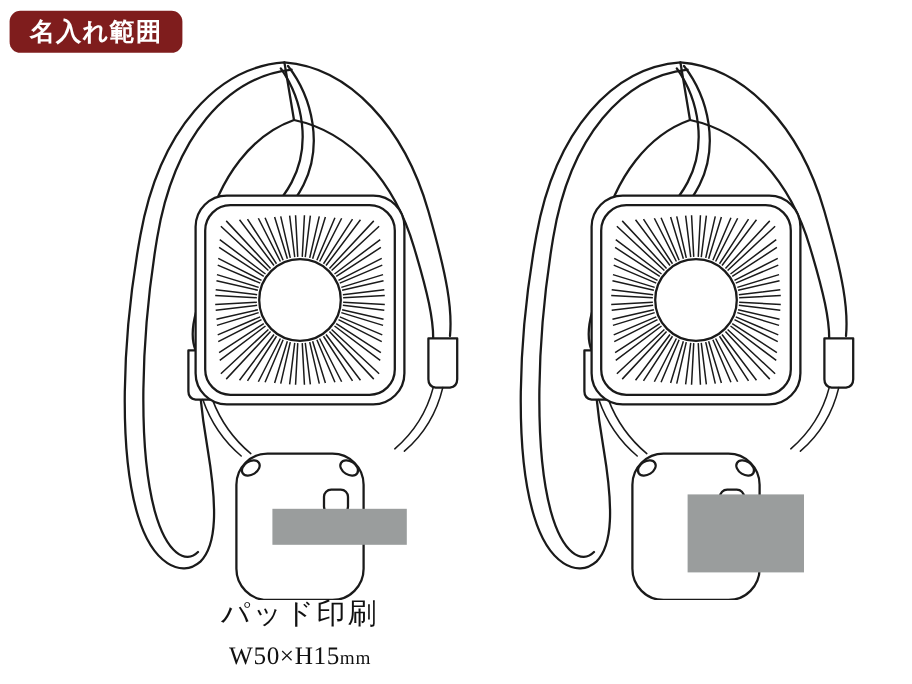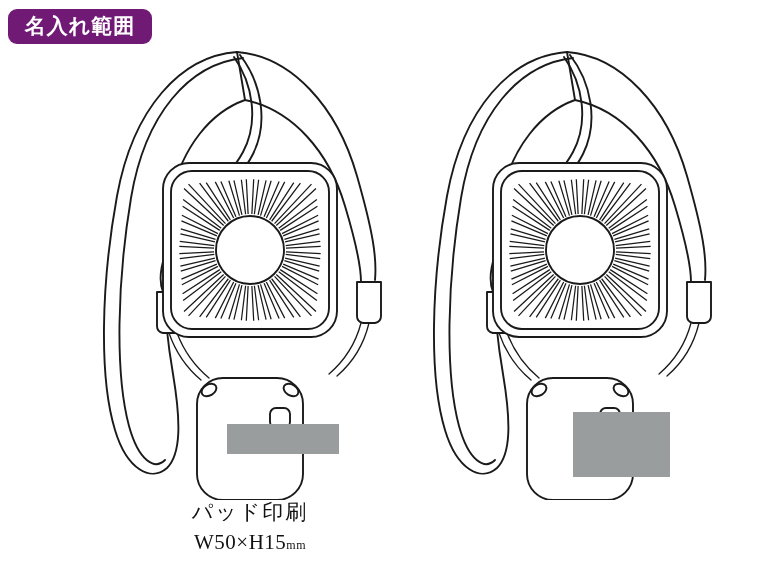--- a/index.html
+++ b/index.html
@@ -21,21 +21,21 @@
   }
 
   
   .badge {
     position: absolute;
     left: 8px;
     top: 9px;
     width: 144px;
     height: 35px;
     border-radius: 9px;
-    background: #701a75;
+    background: #7f1d1d;
     color: #ffffff;
     display: flex;
     align-items: center;
     justify-content: center;
     font-family: "DejaVu Sans", sans-serif;
     font-size: 21px;
     font-weight: bold;
     letter-spacing: 1px;
     line-height: 1;
     box-sizing: border-box;
@@ -85,35 +85,35 @@
     position: absolute;
     top: 498px;
     width: 330px;
     text-align: center;
     color: #111111;
   }
   .caption.left  { left: 85px; }
   .caption.right { left: 415px; }
 
   .caption .method {
-    font-family: Liberation Sans, sans-serif;
-    font-size: 21px;
+    font-family: Liberation Mono, monospace;
+    font-size: 24px;
     letter-spacing: 2px;
     line-height: 1.35;
     white-space: nowrap;
   }
   .caption .size {
     font-family: "Liberation Serif", serif;
     font-size: 21px;
     letter-spacing: 0.5px;
     line-height: 1.35;
     margin-top: 2px;
     white-space: nowrap;
   }
-  .caption .size .unit { font-size: 12px; }
+  .caption .size .unit { font-size: 16px; }
 </style>
 </head>
 <body>
 
 <div id="stage">
 
   <div class="badge">名入れ範囲</div>
 
   <div class="product left">
     <svg viewBox="0 0 330 470" xmlns="http://www.w3.org/2000/svg">

